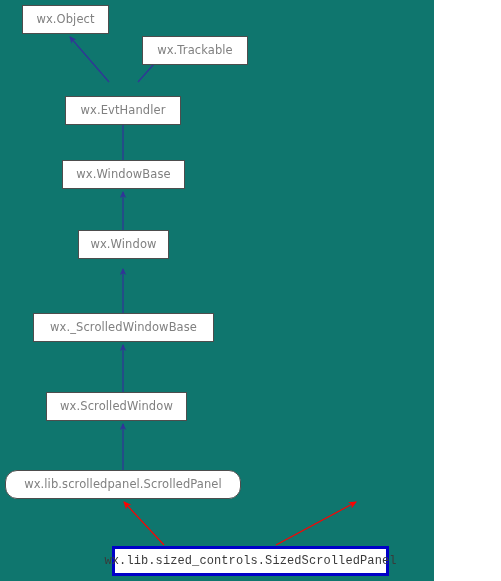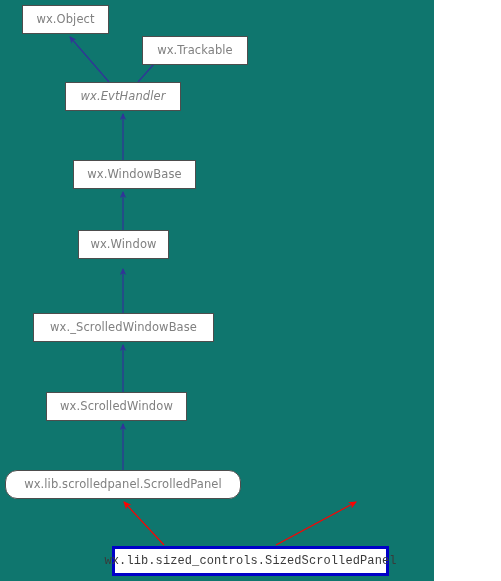--- a/index.html
+++ b/index.html
@@ -78,23 +78,23 @@
 
     <line x1="164" y1="545" x2="124" y2="502" stroke="#ff0000" stroke-width="1.2" marker-end="url(#arrow-red)"></line>
 
     <line x1="276" y1="545" x2="356" y2="502" stroke="#ff0000" stroke-width="1.2" marker-end="url(#arrow-red)"></line>
   </svg>
 
   <div class="node" style="left:22px; top:5px; width:87px; height:29px;">wx.Object</div>
 
   <div class="node" style="left:142px; top:5px; width:106px; height:29px;margin-top:31px;">wx.Trackable</div>
 
-  <div class="node" style="left:65px; top:82px; width:116px; height:29px;font-style:italic;">wx.EvtHandler</div>
+  <div class="node" style="left:65px; top:96px; width:116px; height:29px;">wx.EvtHandler</div>
 
-  <div class="node" style="left:62px; top:160px; width:123px; height:29px;margin-left:11px;">wx.WindowBase</div>
+  <div class="node" style="left:62px; top:160px; width:123px; height:29px;">wx.WindowBase</div>
 
   <div class="node" style="left:78px; top:230px; width:91px; height:29px;">wx.Window</div>
 
   <div class="node" style="left:33px; top:313px; width:181px; height:29px;">wx._ScrolledWindowBase</div>
 
   <div class="node" style="left:46px; top:392px; width:141px; height:29px;">wx.ScrolledWindow</div>
 
   <div class="node" style="left:5px; top:470px; width:236px; height:29px;border-radius:12px;">wx.lib.scrolledpanel.ScrolledPanel</div>
 
 

